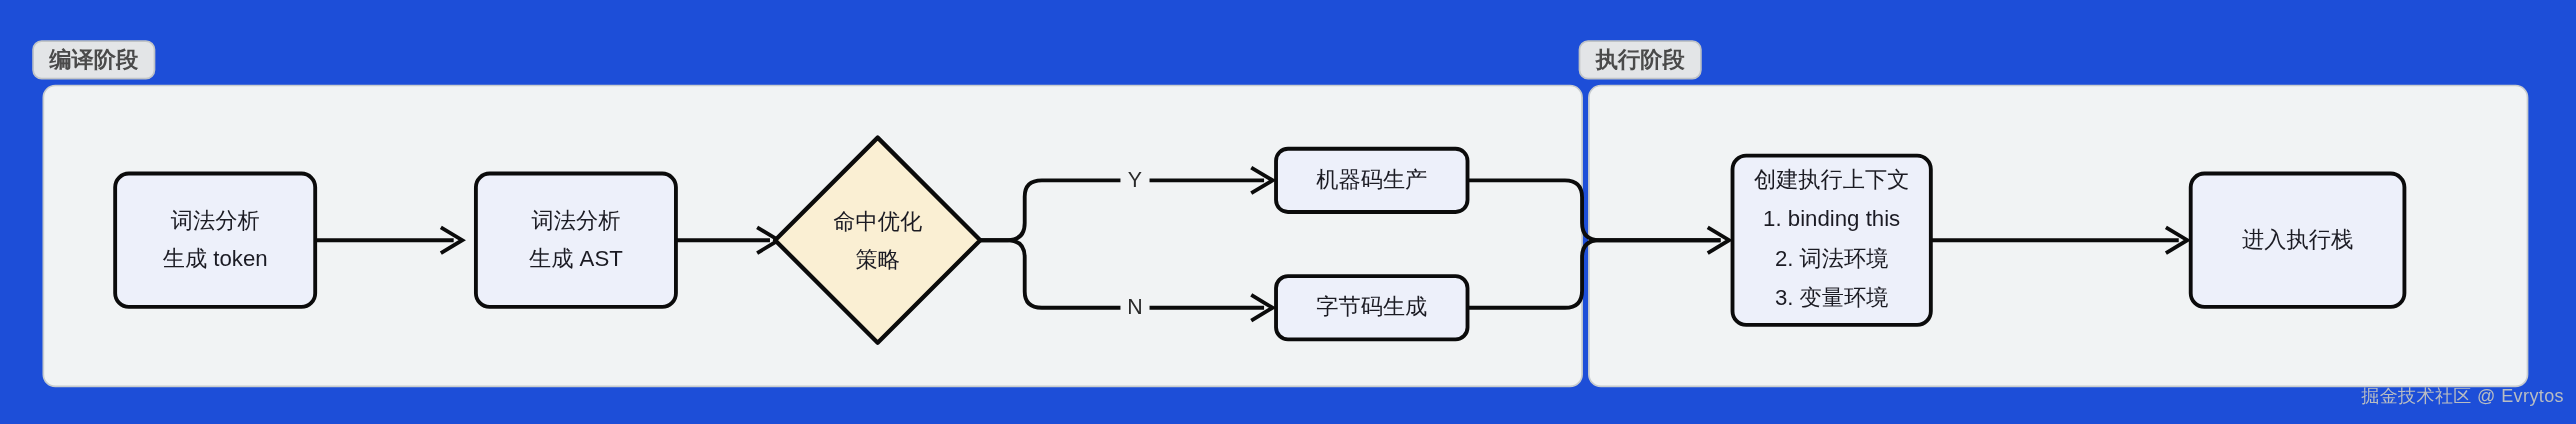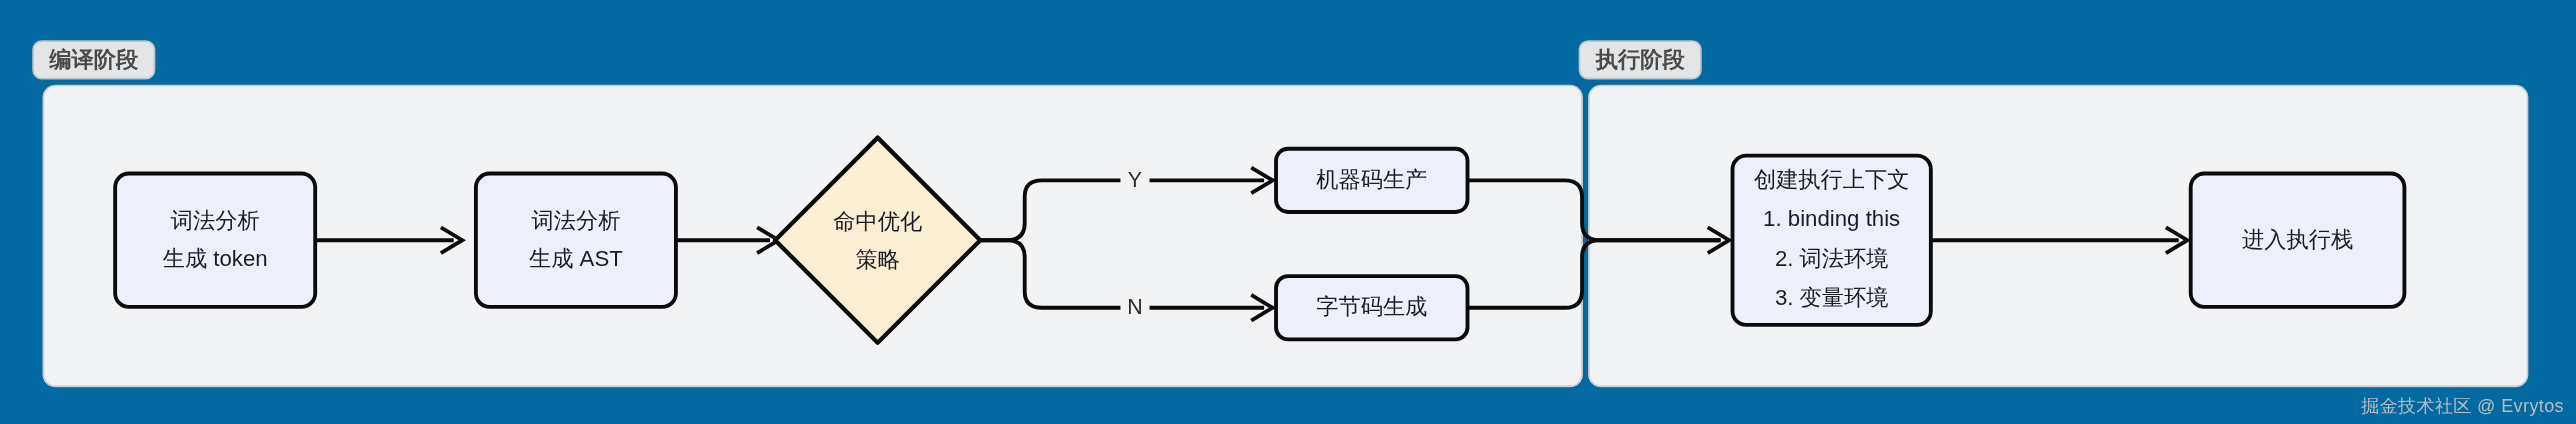--- a/index.html
+++ b/index.html
@@ -10,21 +10,21 @@
   body {
     width: 2576px;
     height: 424px;
     font-family: "Liberation Sans", "DejaVu Sans", sans-serif;
     overflow: hidden;
   }
   #stage {
     position: relative;
     width: 2576px;
     height: 424px;
-    background: #0369a1;
+    background: #1d4ed8;
   }
   svg.flow {
     display: block;
     width: 2576px;
     height: 424px;
   }
   
   .cluster-box {
     fill: #F1F3F4;
     stroke: #C8CCCE;
@@ -84,21 +84,21 @@
     text-anchor: middle;
     dominant-baseline: middle;
   }
   .edge-label-bg {
     fill: #F1F3F4;
   }
   
   .watermark {
     position: absolute;
     right: 12px;
-    bottom: 6px;
+    bottom: 16px;
     font-size: 18px;
     color: #B9BDC2;
     font-family: "Liberation Sans", "DejaVu Sans", sans-serif;
     white-space: nowrap;
     letter-spacing: 0.4px;
     text-align: right;
   }
 </style>
 </head>
 <body>

